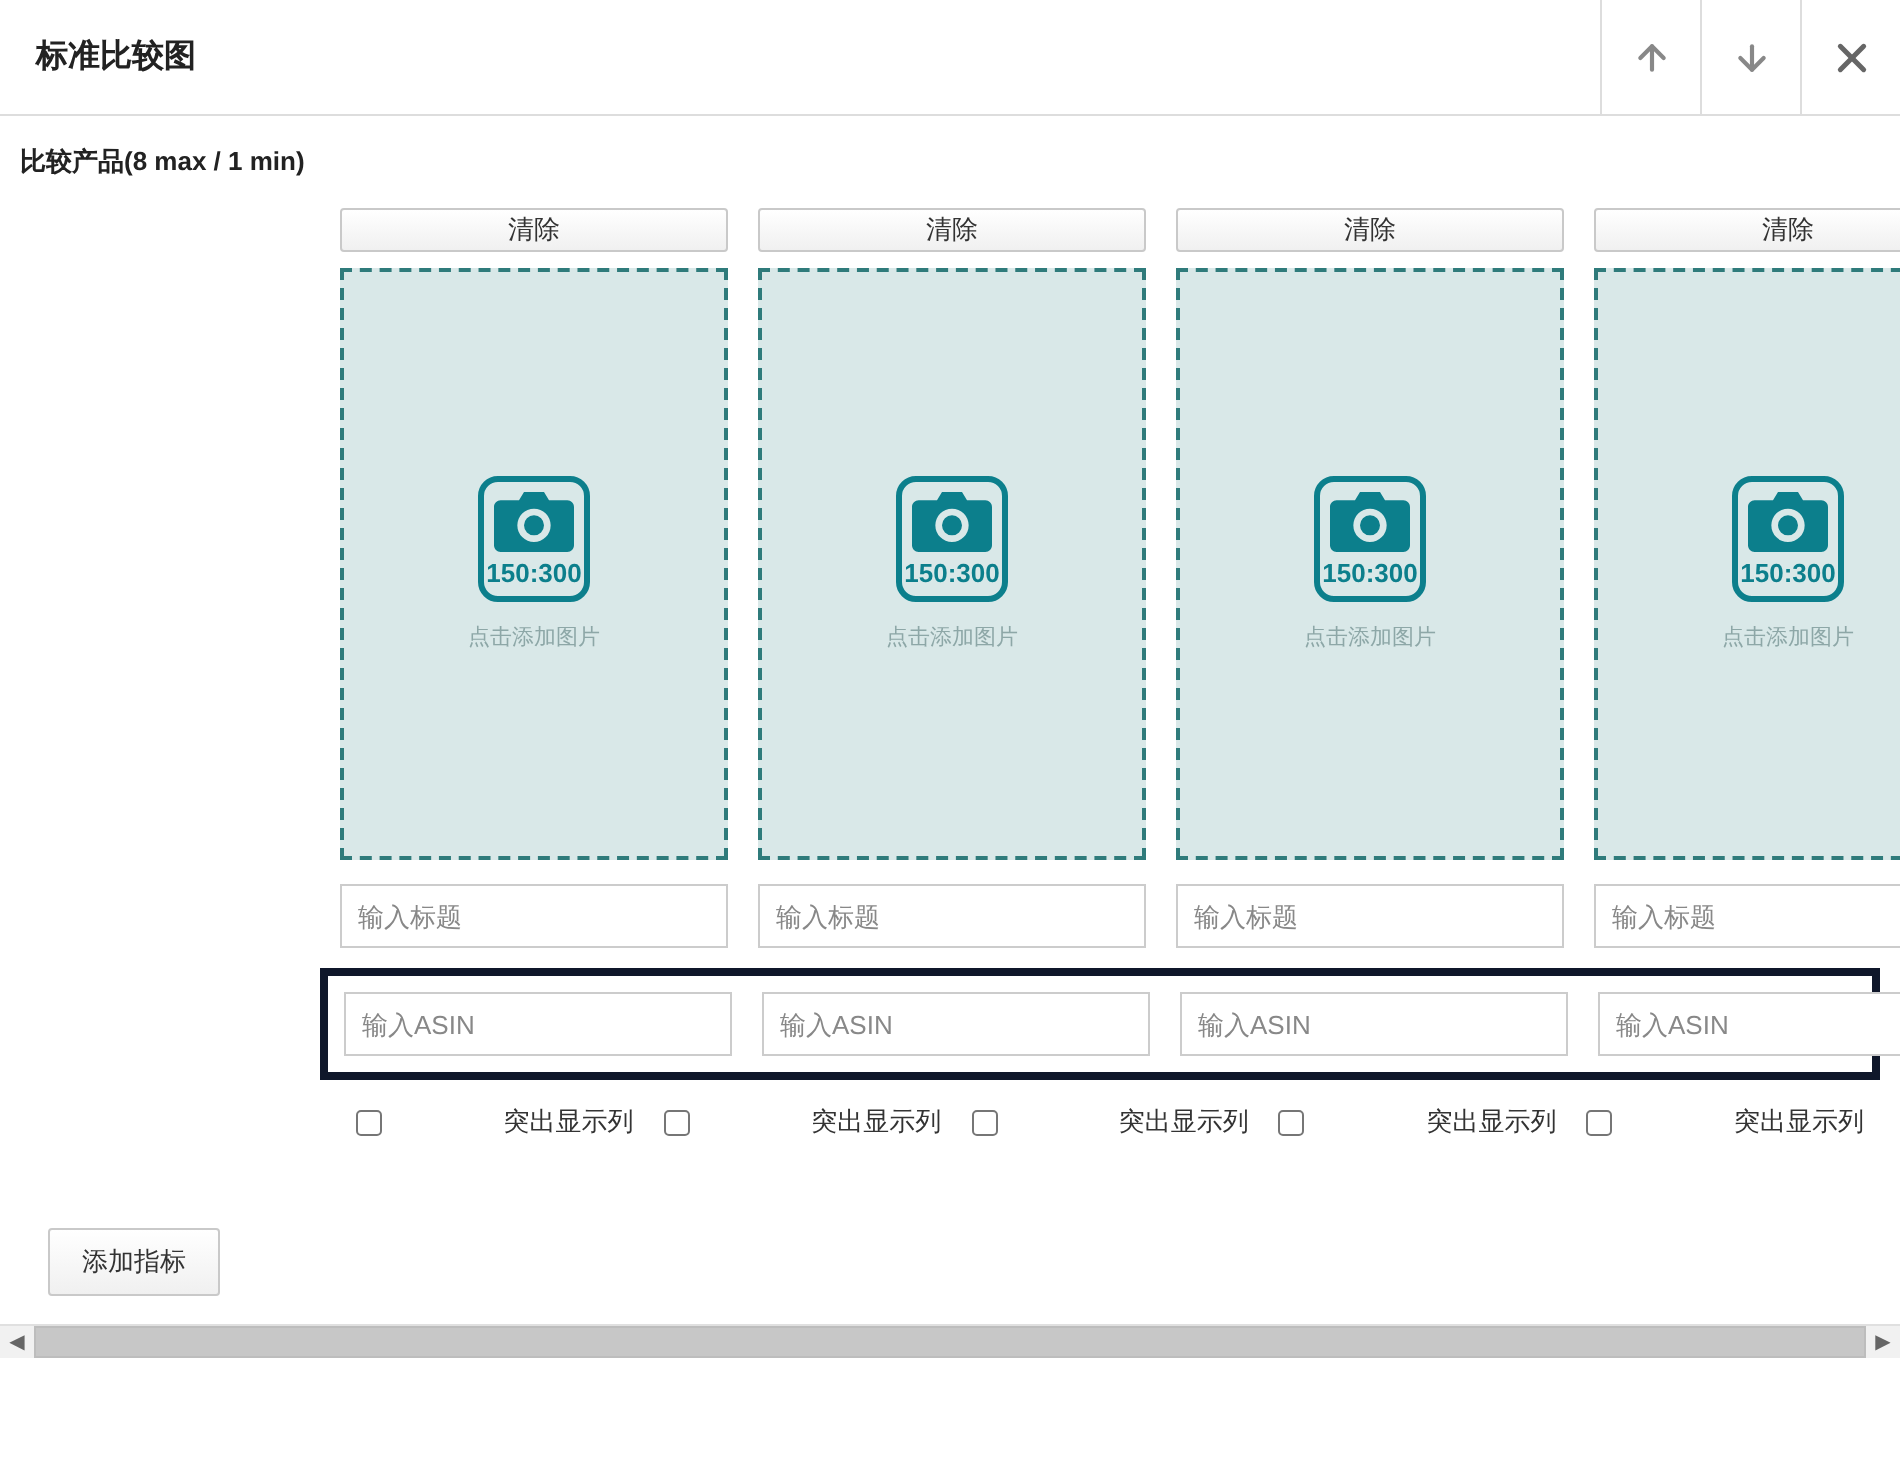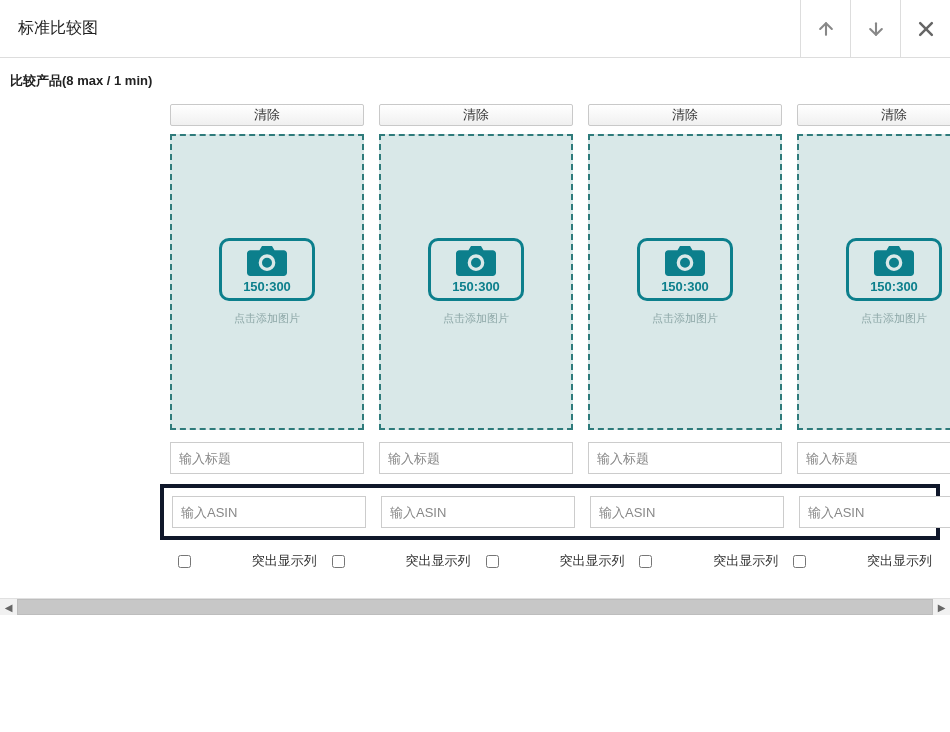--- a/index.html
+++ b/index.html
@@ -18,21 +18,21 @@
     .header {
       display: flex;
       align-items: center;
       justify-content: space-between;
       border-bottom: 1px solid #ddd;
       padding: 0;
       height: 58px;
     }
     .header-title {
       font-size: 16px;
-      font-weight: normal;
+      font-weight: bold;
       color: #222;
       padding-left: 18px;
     }
     .header-actions {
       display: flex;
       height: 100%;
     }
     .header-btn {
       width: 50px;
       height: 100%;
@@ -78,21 +78,21 @@
       border: 2px dashed #2f7b7b;
       background: #d9e8e8;
       display: flex;
       flex-direction: column;
       align-items: center;
       justify-content: center;
       cursor: pointer;
       margin-bottom: 12px;
     }
     .camera-box {
-      width: 96px;
+      width: 56px;
       border: 3px solid #0c7f8c;
       border-radius: 10px;
       padding: 5px 0 4px 0;
       display: flex;
       flex-direction: column;
       align-items: center;
     }
     .camera-icon svg {
       width: 40px;
       height: 30px;
@@ -314,19 +314,20 @@
     <input type="checkbox" style="">
     <span>突出显示列</span>
   </label>
   <label class="highlight-cell">
     <input type="checkbox" style="">
     <span>突出显示列</span>
   </label>
 </div>
 
 <div class="metrics-section">
+  <button class="add-metric-btn">添加指标</button>
 </div>
 
 <div class="scrollbar">
   <div class="scroll-arrow">◀</div>
   <div class="scroll-thumb"></div>
   <div class="scroll-arrow" style="margin-left:auto">▶</div>
 </div>
 
 </body></html>

